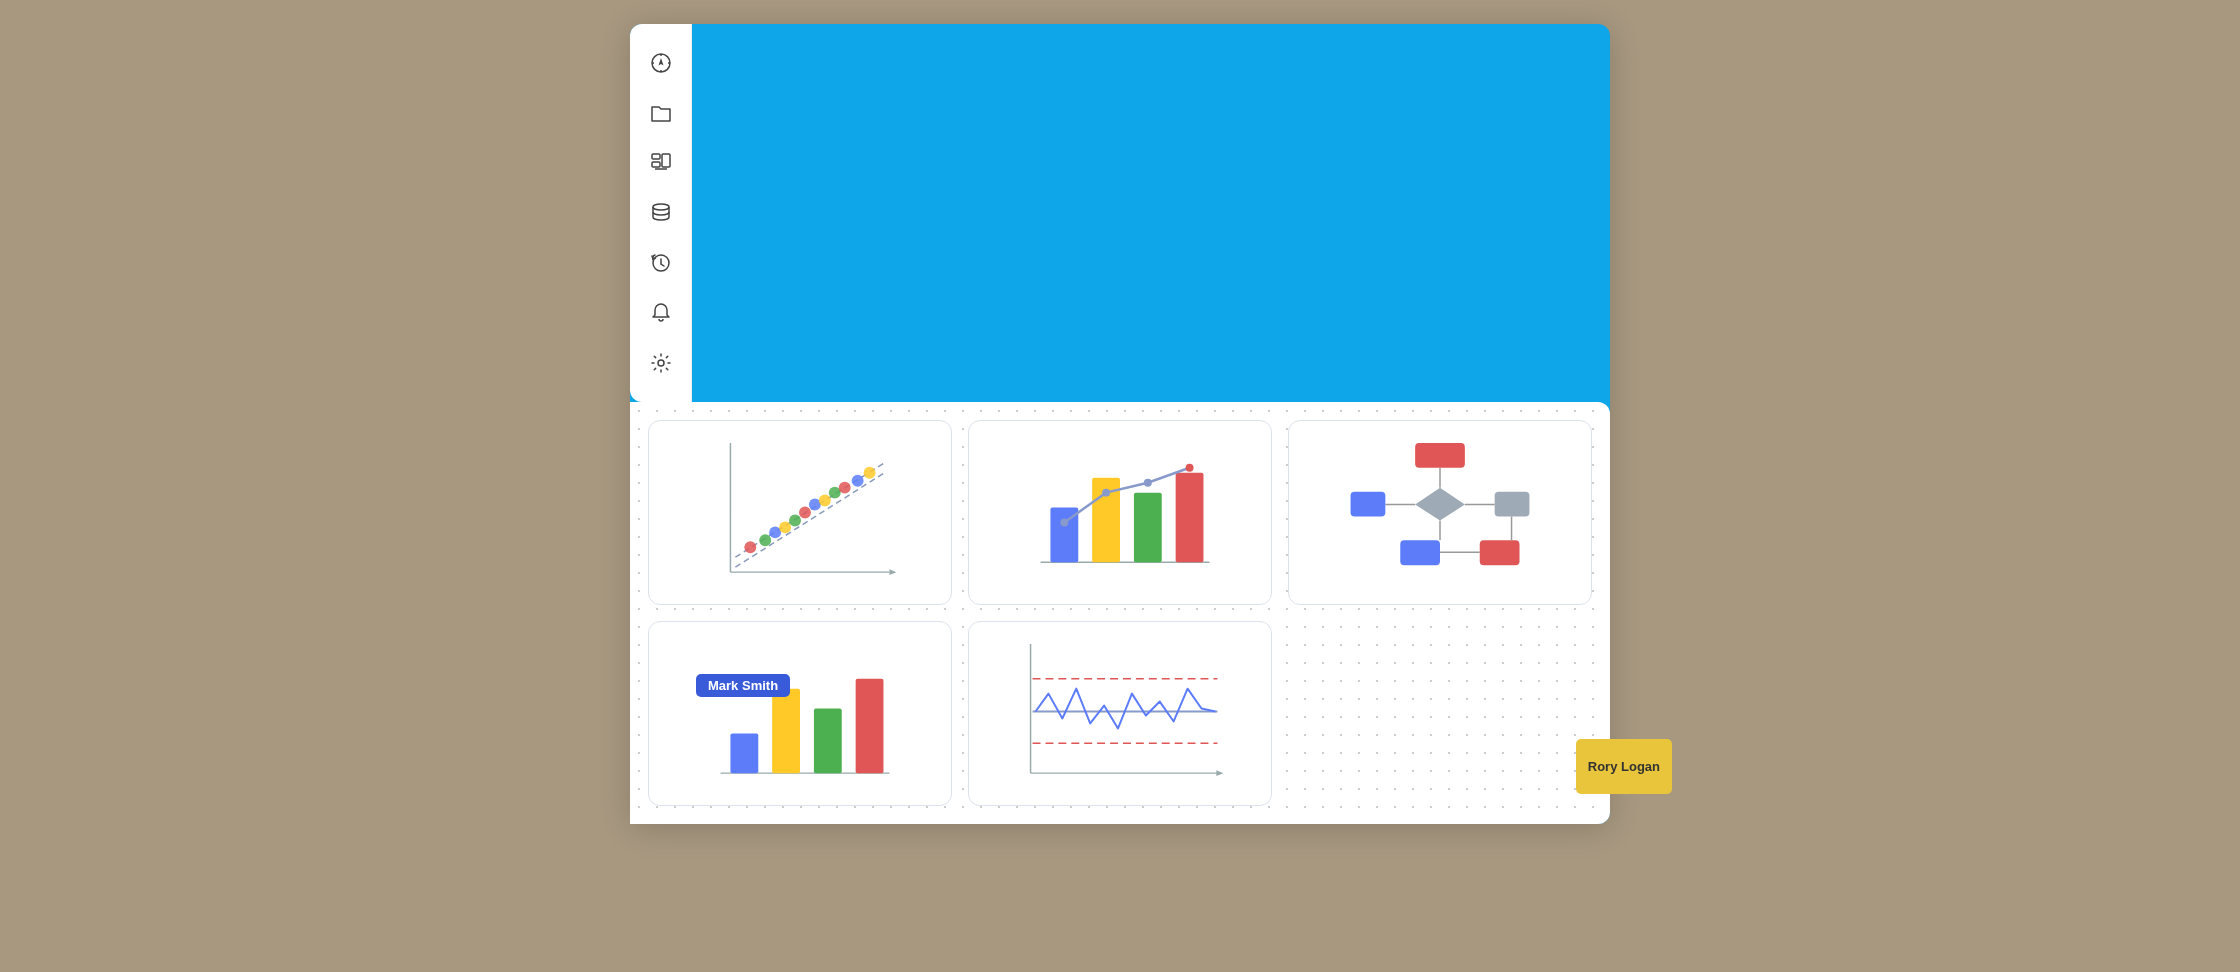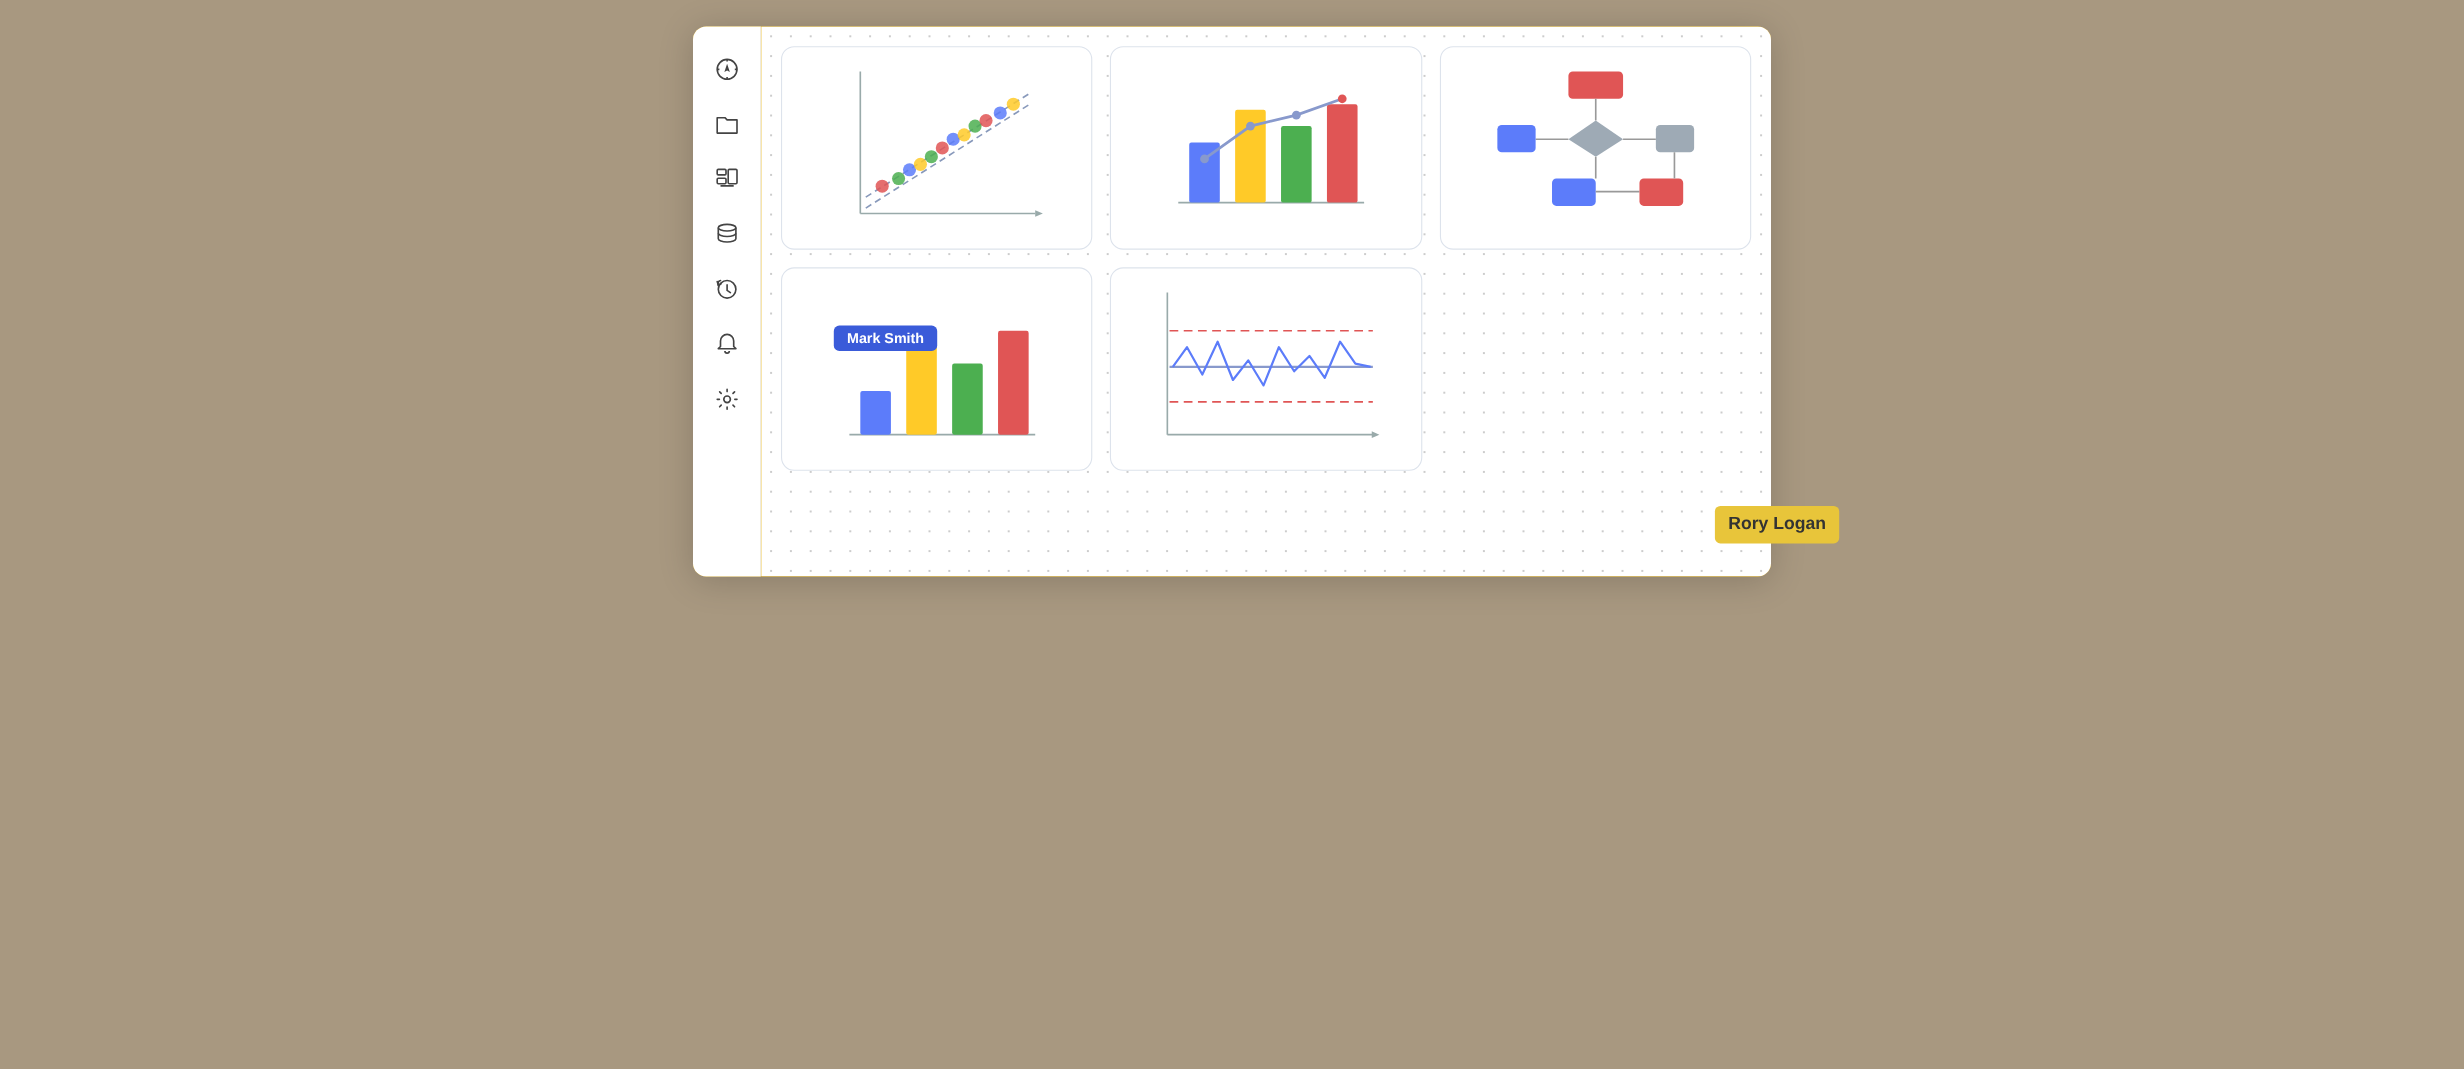--- a/index.html
+++ b/index.html
@@ -10,26 +10,26 @@
       width: 2240px;
       height: 972px;
       overflow: hidden;
       display: flex;
       align-items: flex-start;
       justify-content: center;
       padding-top: 10px;
     }
 
     .app-container {
-      background: #eab308;
+      background: #0ea5e9;
       border-radius: 12px;
       width: 980px;
       min-height: 500px;
       display: flex;
-      flex-direction: row;
+      flex-direction: column;
       box-shadow: 0 4px 32px rgba(0,0,0,0.18);
       margin-top: 14px;
       position: relative;
       justify-content: flex-end;
     }
 
     
     .sidebar {
       width: 62px;
       background: #fff;
@@ -112,23 +112,23 @@
       left: 66px;
       top: 272px;
       white-space: nowrap;
       z-index: 10;
     }
 
     .tooltip-rory {
       position: absolute;
       background: #e8c53a;
       color: #333;
-      padding: 8px 12px;
+      padding: 20px 12px;
       border-radius: 5px;
-      font-size: 16px;
+      font-size: 13px;
       font-weight: 600;
       right: -62px;
       bottom: 30px;
       white-space: nowrap;
       z-index: 10;
     }
   </style>
 </head>
 <body>
 

